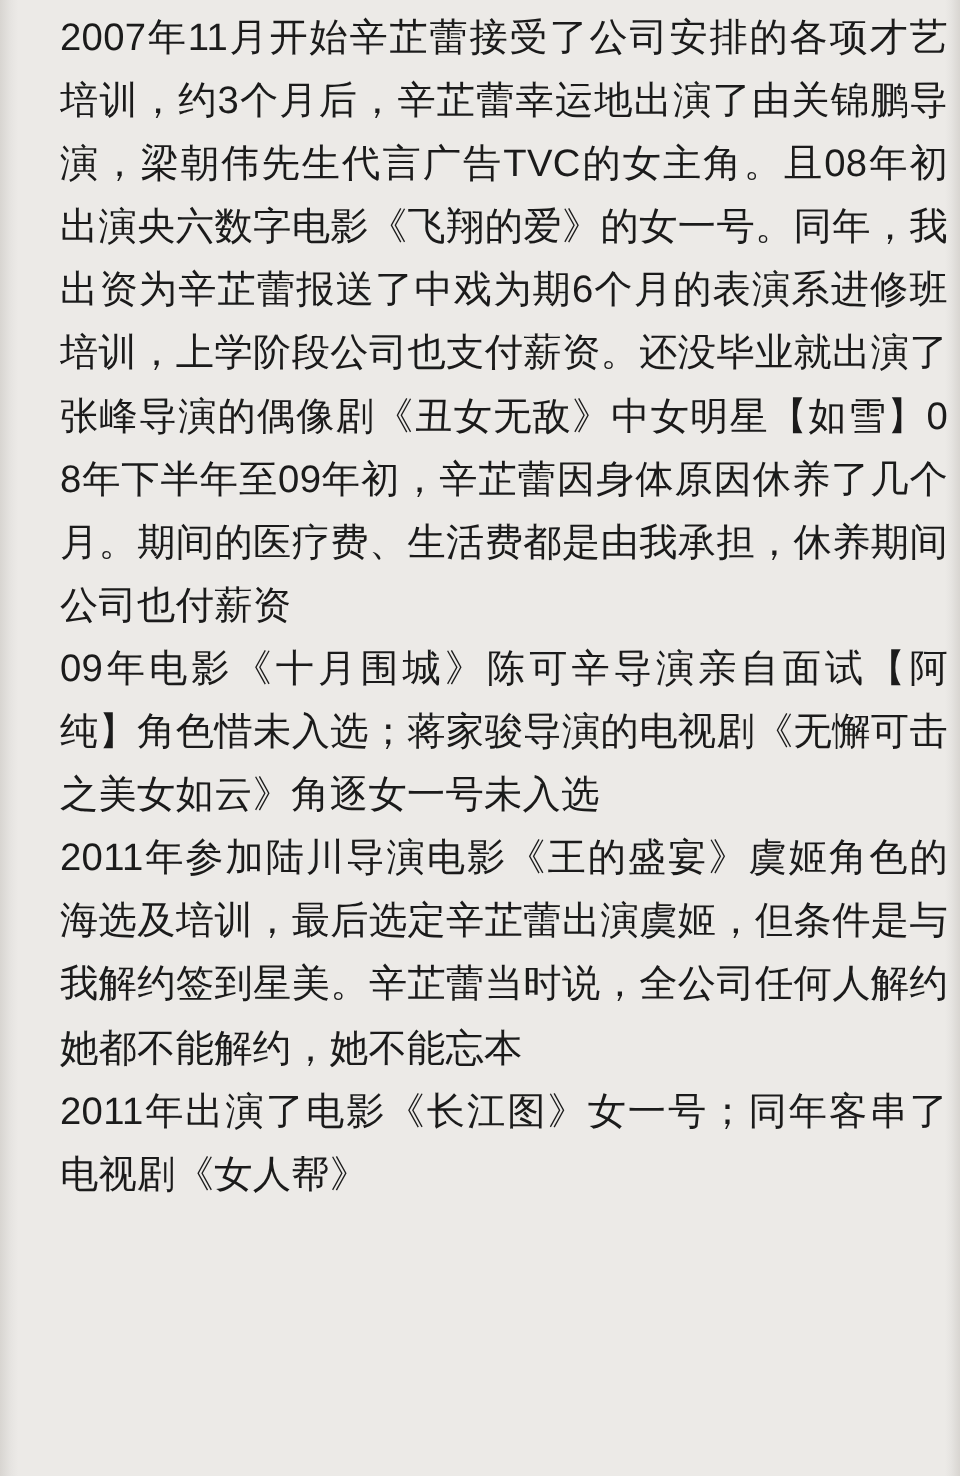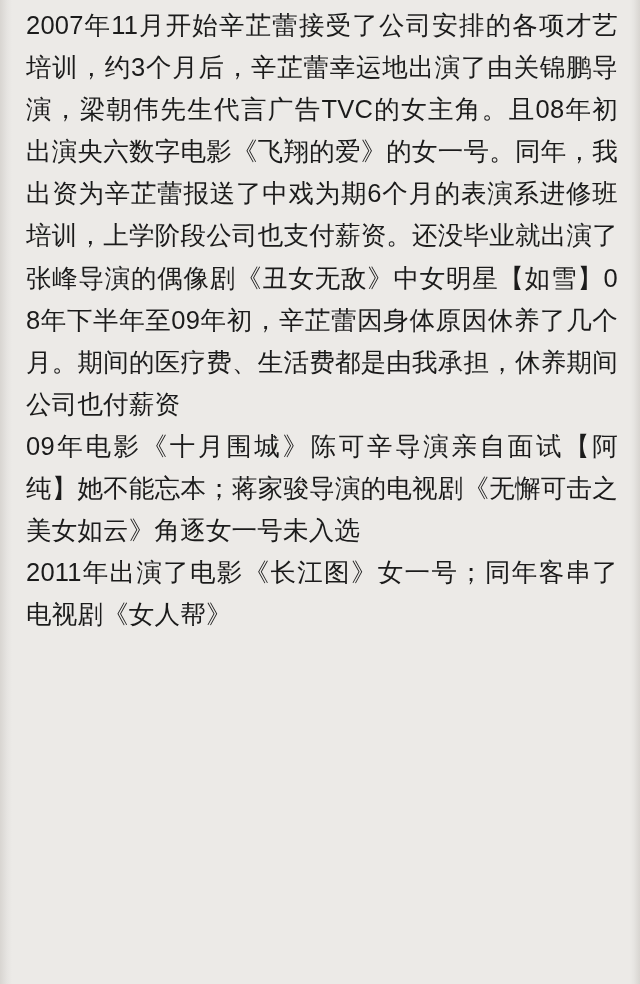--- a/index.html
+++ b/index.html
@@ -32,21 +32,21 @@
   .right-rule {
     position: absolute;
     right: 0;
     top: 0;
     width: 10px;
     height: 984px;
     background: linear-gradient(to left, #d8d5d1 0%, #e6e4e1 60%, #eceae7 100%);
   }
   #article {
     position: absolute;
-    left: 26px;
+    left: 40px;
     top: 4px;
     width: 592px;
     height: 976px;
     overflow: hidden;
   }
   .para {
     margin: 0;
     padding: 0;
     color: #1b1b1b;
     font-size: 25.5px;
@@ -62,17 +62,18 @@
 </style>
 </head>
 <body>
 
 <div id="page">
   <div class="left-rule"></div>
   <div class="right-rule"></div>
 
   <div id="article">
     <p class="para">2007年11月开始辛芷蕾接受了公司安排的各项才艺培训，约3个月后，辛芷蕾幸运地出演了由关锦鹏导演，梁朝伟先生代言广告TVC的女主角。且08年初出演央六数字电影《飞翔的爱》的女一号。同年，我出资为辛芷蕾报送了中戏为期6个月的表演系进修班培训，上学阶段公司也支付薪资。还没毕业就出演了张峰导演的偶像剧《丑女无敌》中女明星【如雪】08年下半年至09年初，辛芷蕾因身体原因休养了几个月。期间的医疗费、生活费都是由我承担，休养期间公司也付薪资</p>
-    <p class="para">09年电影《十月围城》陈可辛导演亲自面试【阿纯】她不能忘本；蒋家骏导演的电视剧《无懈可击之美女如云》角逐女一号未入选</p>
+    <p class="para">09年电影《十月围城》陈可辛导演亲自面试【阿纯】角色惜未入选；蒋家骏导演的电视剧《无懈可击之美女如云》角逐女一号未入选</p>
+    <p class="para">2011年参加陆川导演电影《王的盛宴》虞姬角色的海选及培训，最后选定辛芷蕾出演虞姬，但条件是与我解约签到星美。辛芷蕾当时说，全公司任何人解约她都不能解约，她不能忘本</p>
     <p class="para">2011年出演了电影《长江图》女一号；同年客串了电视剧《女人帮》</p>
 
   </div>
 </div>
 
 </body></html>

